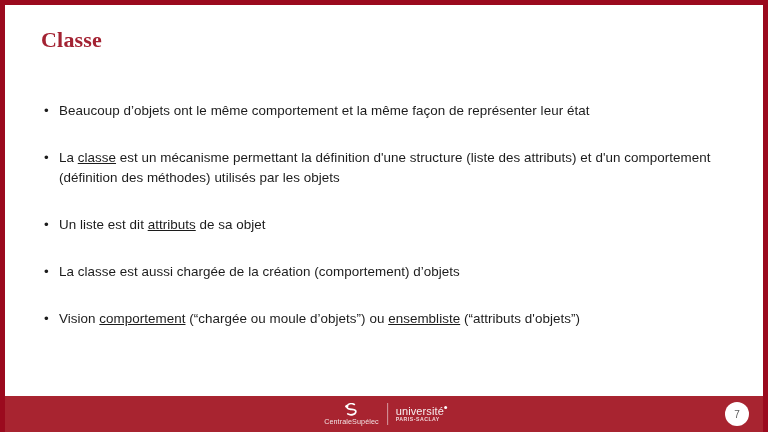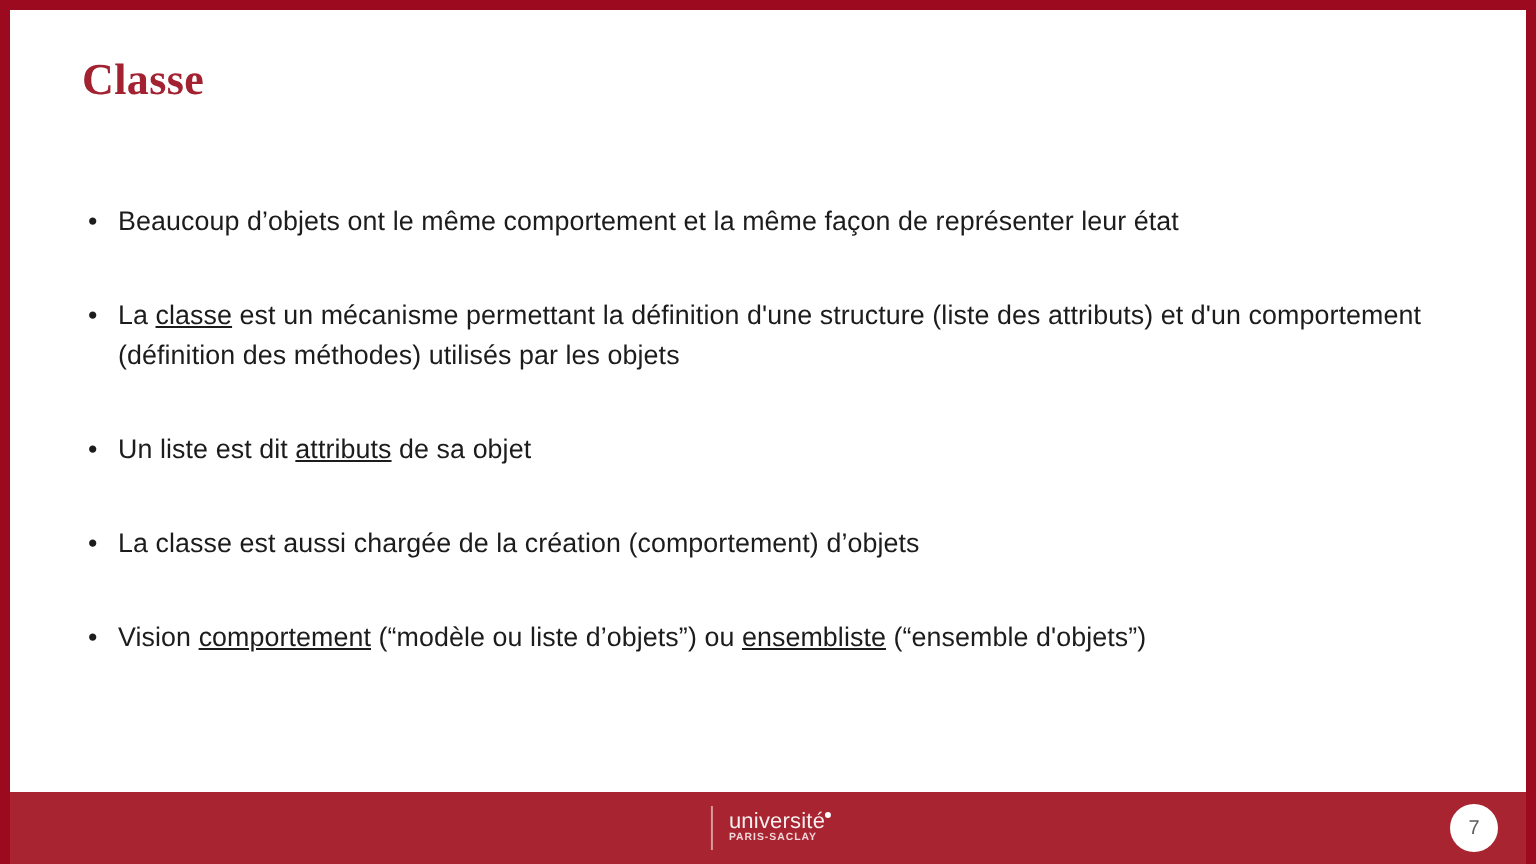--- a/index.html
+++ b/index.html
@@ -149,27 +149,36 @@
 
 <div id="slide">
 
   <div id="title">Classe</div>
 
   <div id="body">
       <div class="bullet"><span class="dot">•</span><span>Beaucoup d’objets ont le même comportement et la même façon de représenter leur état</span></div>
       <div class="bullet"><span class="dot">•</span><span>La </span><span class="u">classe</span><span> est un mécanisme permettant la définition d'une structure (liste des attributs) et d'un comportement (définition des méthodes) utilisés par les objets</span></div>
       <div class="bullet"><span class="dot">•</span><span>Un liste est dit </span><span class="u">attributs</span><span> de sa objet</span></div>
       <div class="bullet"><span class="dot">•</span><span>La classe est aussi chargée de la création (comportement) d’objets</span></div>
-      <div class="bullet"><span class="dot">•</span><span>Vision </span><span class="u">comportement</span><span> (“modèle ou liste d’objets”) ou </span><span class="u">ensembliste</span><span> (“ensemble d'objets”)</span></div>
+      <div class="bullet"><span class="dot">•</span><span>Vision </span><span class="u">comportement</span><span> (“chargée ou moule d’objets”) ou </span><span class="u">ensembliste</span><span> (“attributs d'objets”)</span></div>
     </div>
 
   <div id="footer">
 
     <div id="logo-group">
 
+      <div id="logo-cs">
+        <span class="mark">
+          <svg width="20" height="13" viewBox="0 0 20 13" aria-hidden="true">
+            <path d="M13.2 1.4 C10.6 0.2 7.4 0.6 6.2 2.6 C5.2 4.3 6.6 5.9 8.6 6.2 C10.9 6.6 13.0 6.2 14.2 7.4 C15.3 8.5 14.4 10.6 12.2 11.4 C10.3 12.1 8.0 11.8 6.6 10.9" fill="none" stroke="#ffffff" stroke-width="1.7" stroke-linecap="round"></path>
+            <circle cx="5.6" cy="3.2" r="1.5" fill="#ffffff"></circle>
+          </svg>
+        </span>
+        <span class="cs-name">CentraleSupélec</span>
+      </div>
 
       <div id="logo-div"></div>
 
       <div id="logo-ups">
         <span class="ups-dot"></span>
         <span class="ups-name">université</span>
         <span class="ups-sub">PARIS-SACLAY</span>
       </div>
 
     </div>

